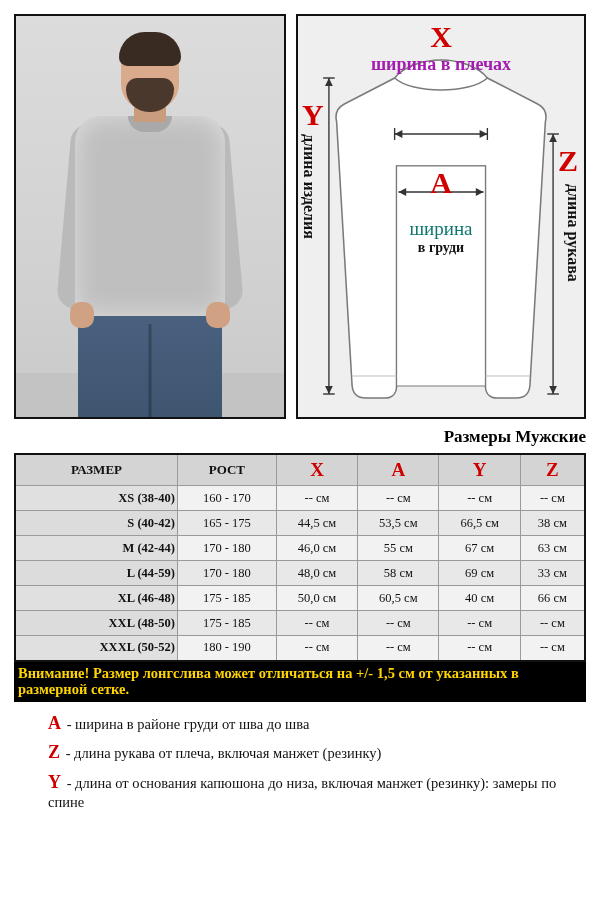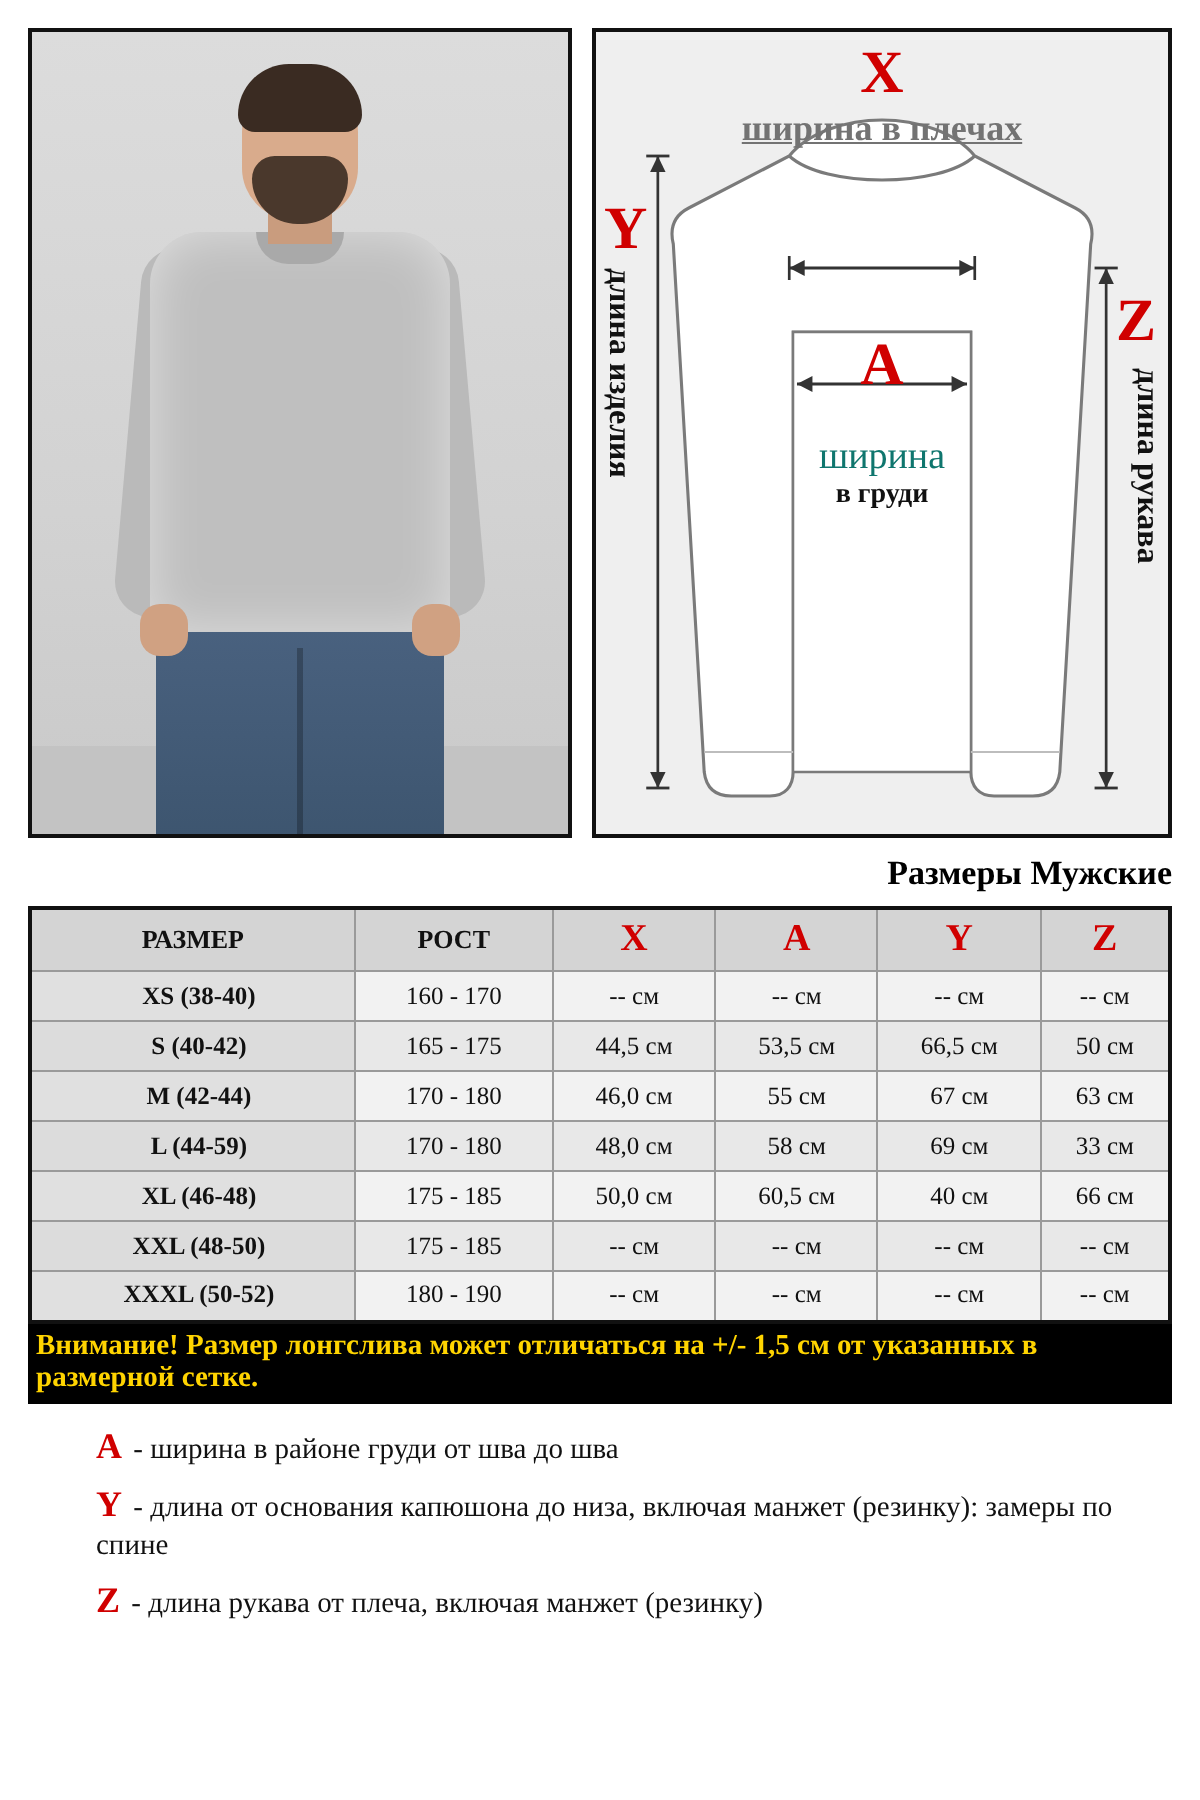--- a/index.html
+++ b/index.html
@@ -118,21 +118,21 @@
     background: #d4d4d4;
     font-weight: bold;
     font-size: 13px;
   }
   table.size-table thead th.letter {
     color: #d00000;
     font-size: 19px;
     font-weight: bold;
   }
   table.size-table tbody td:first-child {
-    text-align: center;
+    text-align: right;
     padding-left: 8px;
     font-weight: bold;
     background: #e3e3e3;
   }
   table.size-table tbody tr:nth-child(odd) td { background: #f2f2f2; }
   table.size-table tbody tr:nth-child(even) td { background: #e8e8e8; }
   table.size-table tbody tr:nth-child(odd) td:first-child { background: #e0e0e0; }
   table.size-table tbody tr:nth-child(even) td:first-child { background: #dcdcdc; }
 
   
@@ -232,21 +232,21 @@
           <line x1="264" y1="118" x2="264" y2="378"></line>
           <polygon points="264,118 260,126 268,126" fill="#333" stroke="none"></polygon>
           <polygon points="264,378 260,370 268,370" fill="#333" stroke="none"></polygon>
           <line x1="258" y1="118" x2="270" y2="118"></line>
           <line x1="258" y1="378" x2="270" y2="378"></line>
         </g>
       </svg>
 
       <div style="position:absolute;left:0;right:0;top:6px;text-align:center;">
         <div style="color:#d00000;font-weight:bold;font-size:30px;line-height:1;">X</div>
-        <div style="font-size:18px;font-weight:bold;color:#737373;margin-top:2px;text-decoration:underline;">ширина в плечах</div>
+        <div style="font-size:18px;font-weight:bold;color:#a21caf;margin-top:2px;">ширина в плечах</div>
       </div>
 
       <div style="position:absolute;left:4px;top:82px;color:#d00000;font-weight:bold;font-size:30px;">Y</div>
       <div style="position:absolute;left:2px;top:118px;writing-mode:vertical-rl;font-size:16px;font-weight:bold;color:#111;">длина изделия</div>
 
       <div style="position:absolute;right:6px;top:128px;color:#d00000;font-weight:bold;font-size:30px;">Z</div>
       <div style="position:absolute;right:2px;top:168px;writing-mode:vertical-rl;font-size:16px;font-weight:bold;color:#111;">длина рукава</div>
 
       <div style="position:absolute;left:0;right:0;top:152px;text-align:center;">
         <div style="color:#d00000;font-weight:bold;font-size:30px;line-height:1;">A</div>
@@ -277,21 +277,21 @@
         <td>-- см</td>
         <td>-- см</td>
         <td>-- см</td>
       </tr>
       <tr>
         <td>S (40-42)</td>
         <td>165 - 175</td>
         <td>44,5 см</td>
         <td>53,5 см</td>
         <td>66,5 см</td>
-        <td>50 см</td>
+        <td>38 см</td>
       </tr>
       <tr>
         <td>M (42-44)</td>
         <td>170 - 180</td>
         <td>46,0 см</td>
         <td>55 см</td>
         <td>67 см</td>
         <td>63 см</td>
       </tr>
       <tr>
@@ -330,22 +330,22 @@
   </table>
 
   <div class="warning">Внимание! Размер лонгслива может отличаться на +/- 1,5 см от указанных в размерной сетке.</div>
 
   <div class="legend">
     <div class="row">
       <span class="letter">A</span>
       <span>- ширина в районе груди от шва до шва</span>
     </div>
     <div class="row">
+      <span class="letter">Z</span>
+      <span>- длина рукава от плеча, включая манжет (резинку)</span>
+    </div>
+    <div class="row">
       <span class="letter">Y</span>
       <span>- длина от основания капюшона до низа, включая манжет (резинку): замеры по спине</span>
     </div>
-    <div class="row">
-      <span class="letter">Z</span>
-      <span>- длина рукава от плеча, включая манжет (резинку)</span>
-    </div>
   </div>
 
 </div>
 
 </body></html>

